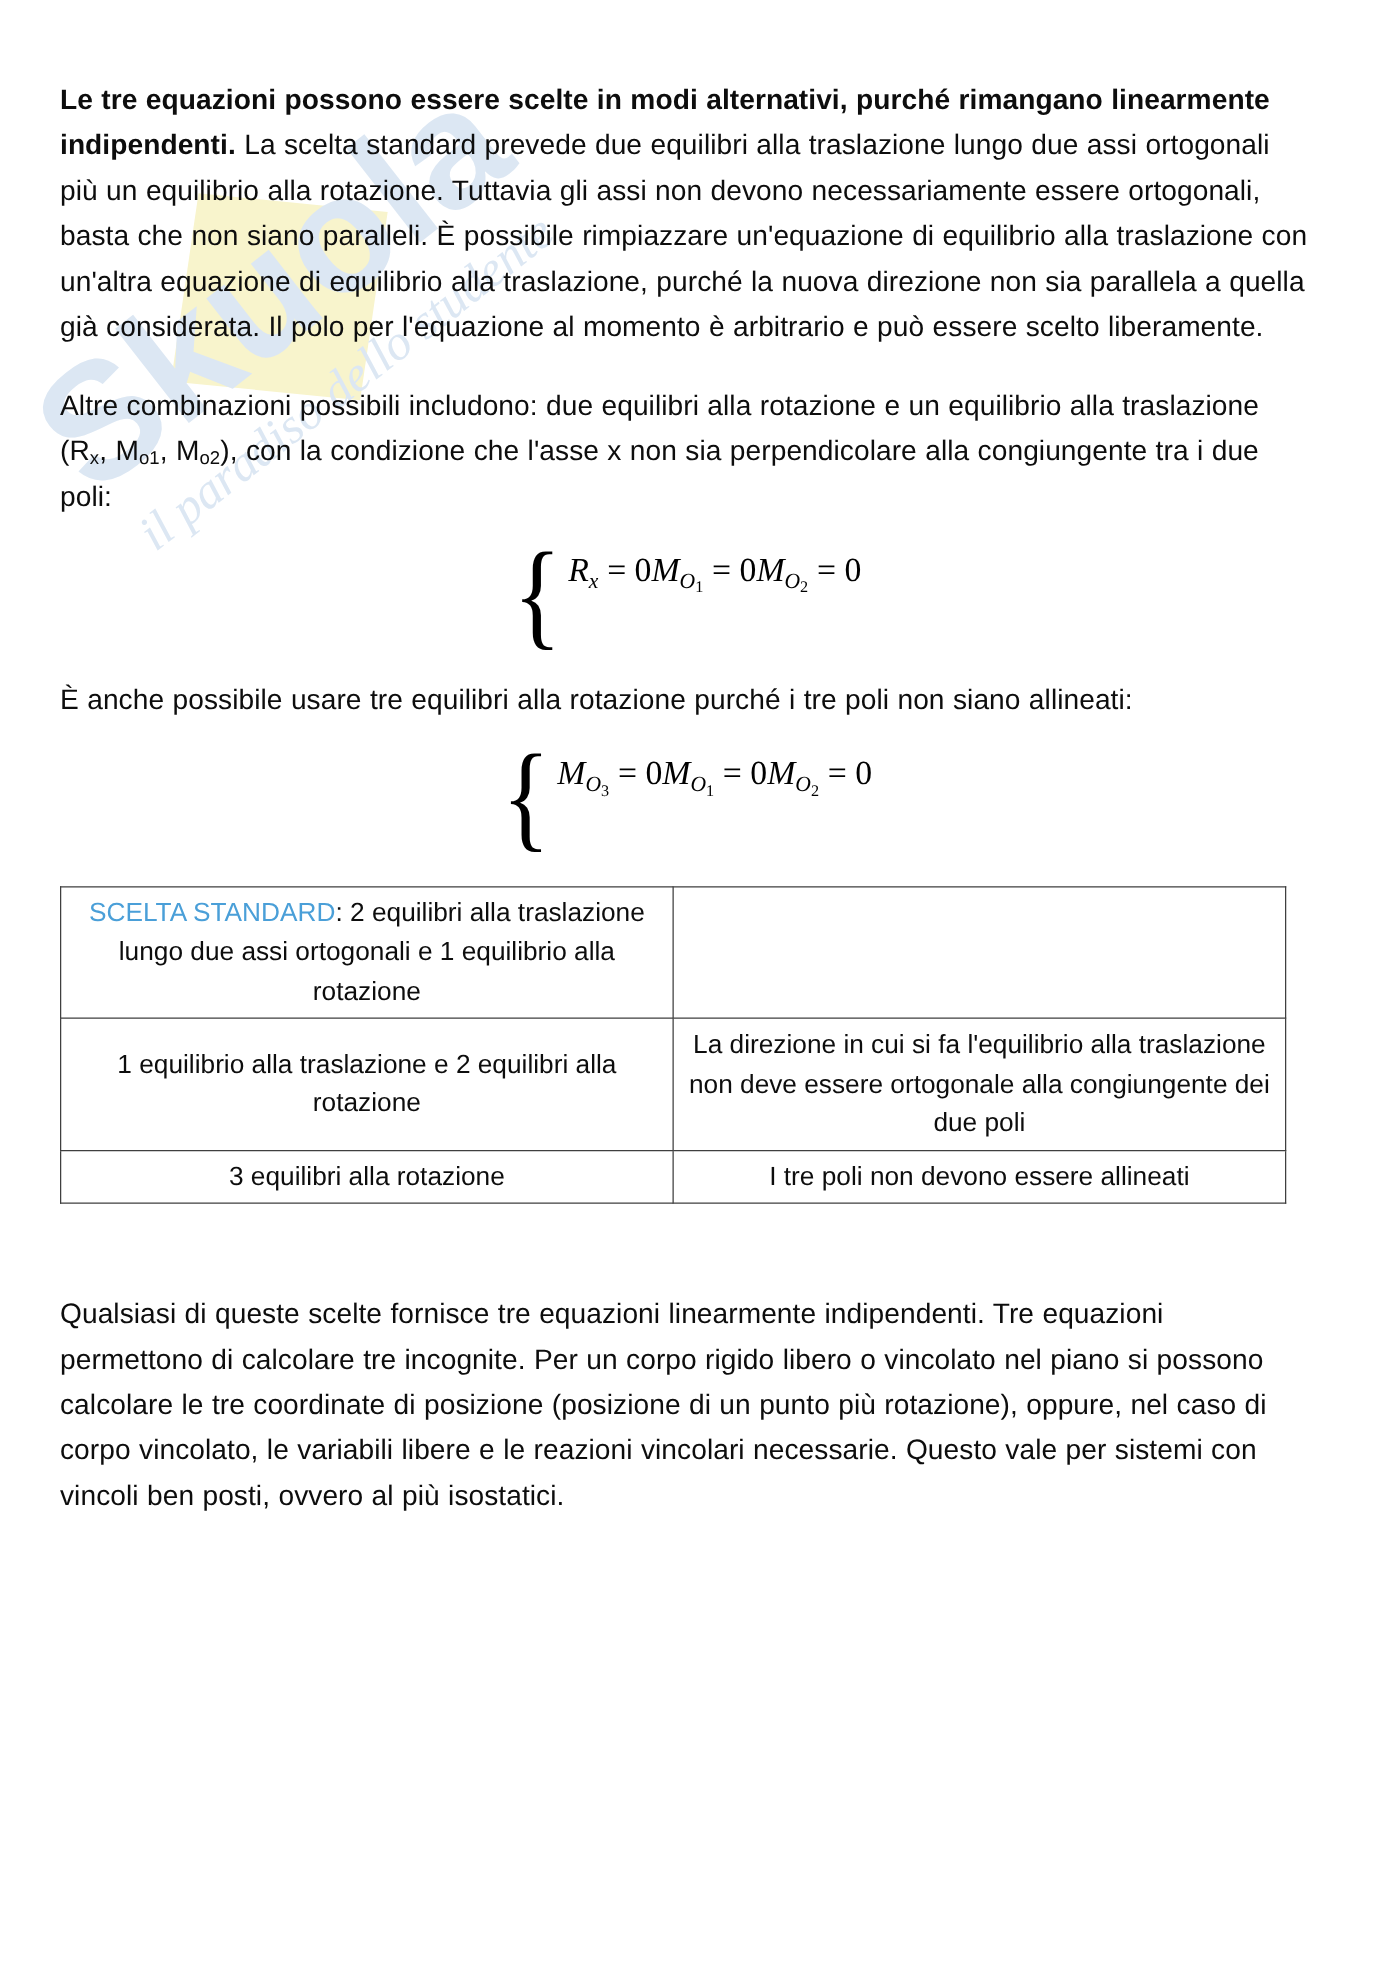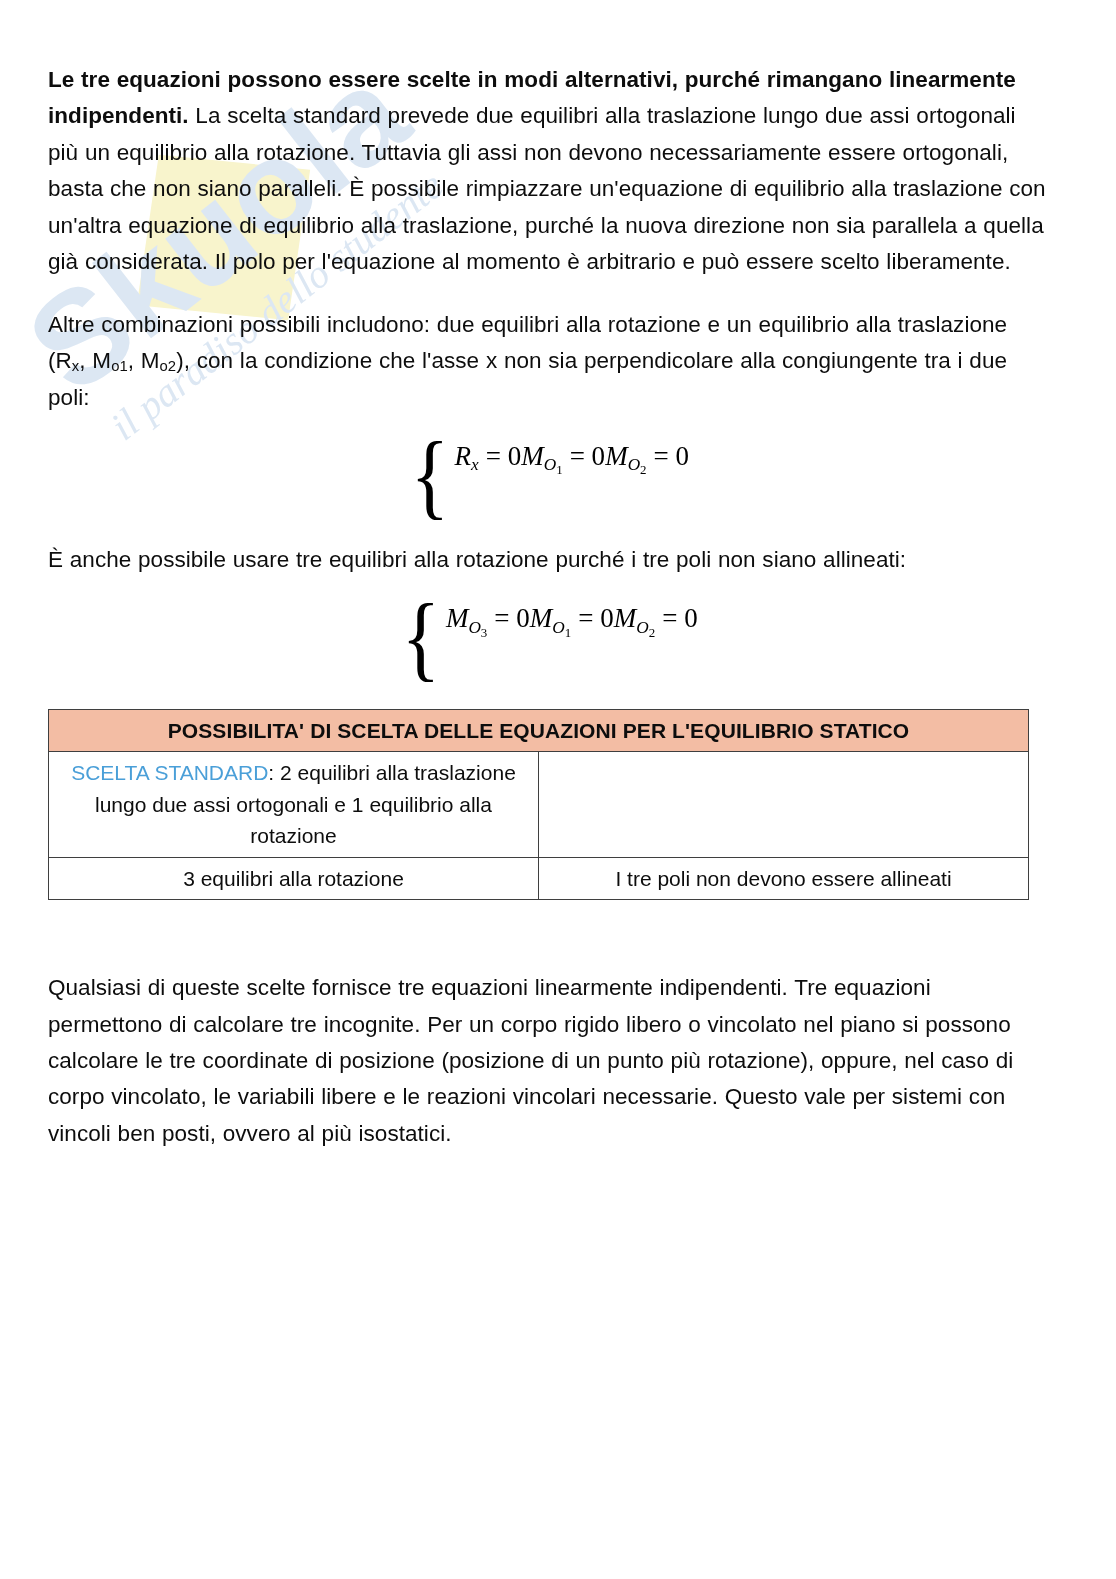--- a/index.html
+++ b/index.html
@@ -188,26 +188,27 @@
           </div>
       </div>
     </div>
 
     <table class="tbl">
       <colgroup>
         <col class="colA">
           <col class="colB">
       </colgroup>
       <tbody id="tbl-body">
-        <tr>
-          <td class="hdr-main" colspan="2">POSSIBILITA' DI SCELTA DELLE EQUAZIONI PER L'EQUILIBRIO STATICO</td>
-        </tr>
       <tr>
             <td class="body-cell"><span class="accent">SCELTA STANDARD</span><span>: 2 equilibri alla traslazione lungo due assi ortogonali e 1 equilibrio alla rotazione</span></td>
             <td class="body-cell"></td>
+          </tr>
+          <tr>
+            <td class="body-cell"><span>1 equilibrio alla traslazione e 2 equilibri alla rotazione</span></td>
+            <td class="body-cell">La direzione in cui si fa l'equilibrio alla traslazione non deve essere ortogonale alla congiungente dei due poli</td>
           </tr>
           <tr>
             <td class="body-cell"><span>3 equilibri alla rotazione</span></td>
             <td class="body-cell">I tre poli non devono essere allineati</td>
           </tr>
         </tbody>
     </table>
 
     <div class="spacer-after-table"></div>
 

